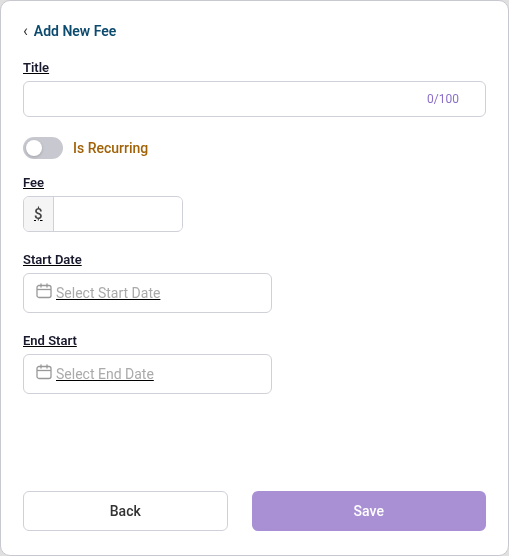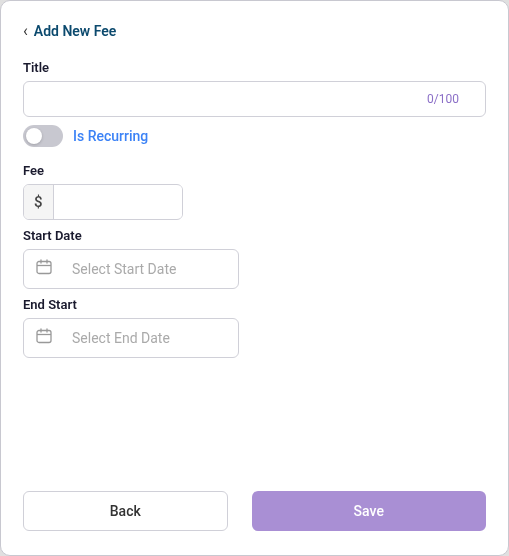--- a/index.html
+++ b/index.html
@@ -42,21 +42,22 @@
       cursor: pointer;
     }
 
     .page-title {
       font-size: 14px;
       font-weight: 600;
       color: #0c4a6e;
     }
 
     .field-group {
-      margin-bottom: 8px;
+      margin-bottom: 20px;
+      text-decoration: underline;
     }
 
     .field-label {
       font-size: 13px;
       font-weight: 600;
       color: #1a1a2e;
       margin-bottom: 6px;
       display: block;
     }
 
@@ -133,21 +134,21 @@
       width: 16px;
       height: 16px;
       background: #fff;
       border-radius: 50%;
       transition: 0.2s;
       box-shadow: 0 1px 3px rgba(0,0,0,0.2);
     }
 
     .toggle-label {
       font-size: 14px;
-      color: #3b82f6;
+      color: #a16207;
       font-weight: 500;
     }
 
     
     .fee-input-wrapper {
       display: flex;
       align-items: center;
       border: 1.5px solid #d0d0d8;
       border-radius: 6px;
       width: 160px;
@@ -171,23 +172,23 @@
       color: #333;
       width: 100%;
     }
 
     
     .date-input-wrapper {
       display: flex;
       align-items: center;
       border: 1.5px solid #d0d0d8;
       border-radius: 6px;
-      width: 216px;
+      width: 249px;
       padding: 9px 12px;
-      gap: 20px;
+      gap: 4px;
       cursor: pointer;
     }
 
     .date-icon {
       color: #888;
       font-size: 15px;
       flex-shrink: 0;
     }
 
     .date-placeholder {

